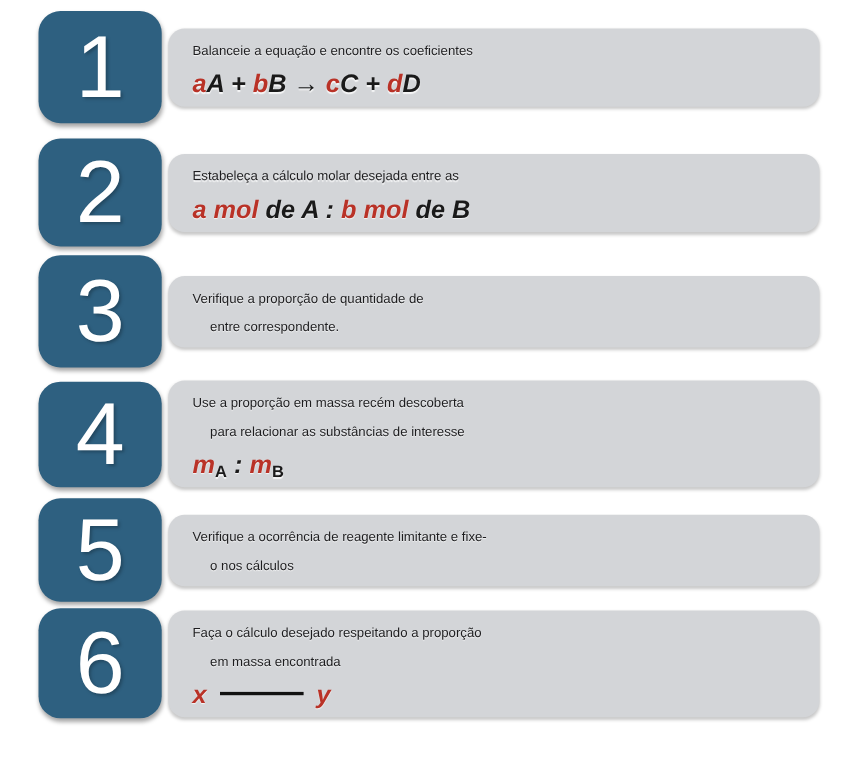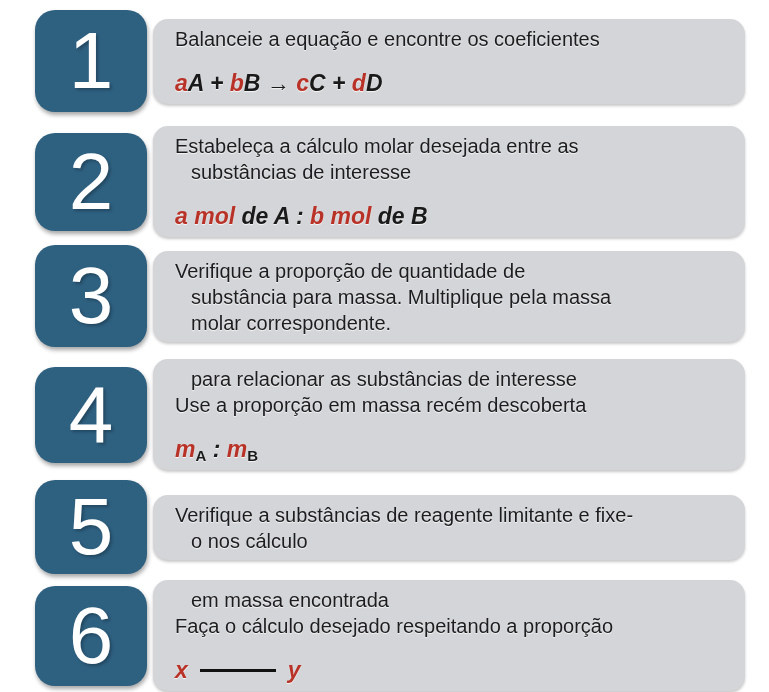--- a/index.html
+++ b/index.html
@@ -54,34 +54,34 @@
 
   .panel {
     flex: 1;
     background: var(--panel, #d3d5d8);
     border-radius: 15px;
     box-shadow: 0 2px 3px rgba(0,0,0,0.22);
     padding: 7px 14px 6px 22px;
   }
 
   .line {
-    font-size: 20px;
+    font-size: 12px;
     line-height: 26px;
     color: var(--text, #1d1d1f);
     text-shadow: 0 1px 1px rgba(255,255,255,0.8);
   }
   .line.cont { padding-left: 16px; }
 
   .formula {
     font-size: 23px;
     line-height: 29px;
     font-weight: bold;
     font-style: italic;
     color: var(--formula-black, #1a1a1a);
-    margin-top: 17px;
+    margin-top: 3px;
     text-shadow: 0 1px 1px rgba(255,255,255,0.8);
   }
   .formula .red { color: var(--formula-red, #b93227); }
   .formula sub.ss {
     font-style: normal;
     font-size: 15px;
     font-weight: bold;
     vertical-align: -4px;
     line-height: 0;
   }
@@ -111,76 +111,74 @@
     </div>
   </div>
 
   <div class="row">
     <div class="num">
       <span class="numtext">2</span>
     </div>
     <div class="panel">
       <div class="desc">
           <div class="line">Estabeleça a cálculo molar desejada entre as</div>
-          <div class="line cont">substâncias de interesse</div>
         </div>
       <div class="formulas">
           <div class="formula"><span class="red">a mol</span><span class="blk"> de A : </span><span class="red">b mol</span><span class="blk"> de B</span></div>
         </div>
     </div>
   </div>
 
   <div class="row">
     <div class="num">
       <span class="numtext">3</span>
     </div>
     <div class="panel">
       <div class="desc">
           <div class="line">Verifique a proporção de quantidade de</div>
-          <div class="line cont">substância para massa. Multiplique pela massa</div>
-          <div class="line cont">molar correspondente.</div>
+          <div class="line cont">entre correspondente.</div>
         </div>
     </div>
   </div>
 
   <div class="row">
     <div class="num">
       <span class="numtext">4</span>
     </div>
     <div class="panel">
       <div class="desc">
+          <div class="line">Use a proporção em massa recém descoberta</div>
           <div class="line cont">para relacionar as substâncias de interesse</div>
-          <div class="line">Use a proporção em massa recém descoberta</div>
         </div>
       <div class="formulas">
           <div class="formula"><span class="red">m</span><sub class="ss">A</sub><span class="blk"> : </span><span class="red">m</span><sub class="ss">B</sub></div>
         </div>
     </div>
   </div>
 
   <div class="row">
     <div class="num">
       <span class="numtext">5</span>
     </div>
     <div class="panel">
       <div class="desc">
-          <div class="line">Verifique a substâncias de reagente limitante e fixe-</div>
-          <div class="line cont">o nos cálculo</div>
+          <div class="line">Verifique a ocorrência de reagente limitante e fixe-</div>
+          <div class="line cont">o nos cálculos</div>
         </div>
 
     </div>
   </div>
 
   <div class="row">
     <div class="num">
       <span class="numtext">6</span>
     </div>
     <div class="panel">
       <div class="desc">
+          <div class="line">Faça o cálculo desejado respeitando a proporção</div>
           <div class="line cont">em massa encontrada</div>
-          <div class="line">Faça o cálculo desejado respeitando a proporção</div>
         </div>
       <div class="formulas">
           <div class="formula"><span class="red">x</span><span class="rule" style="width: 76px;"></span><span class="red">y</span></div>
         </div>
     </div>
   </div>
 </div>
 
 </body></html>

